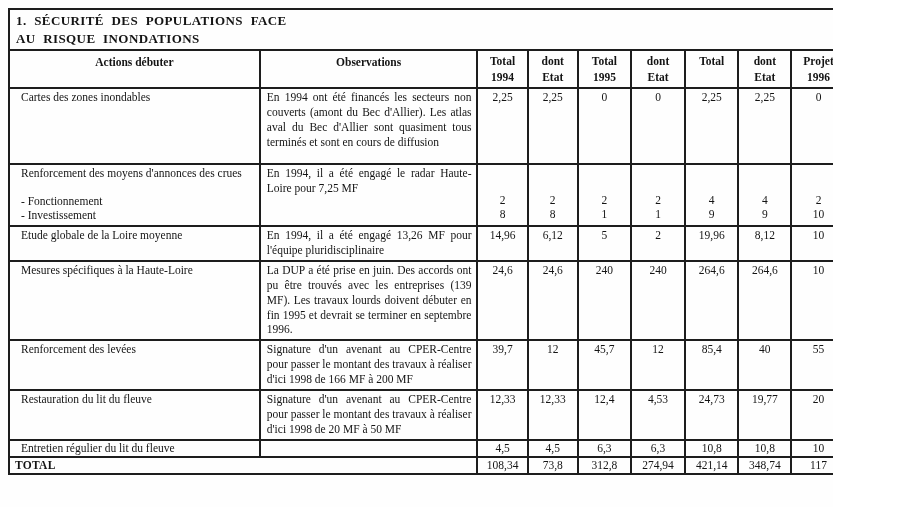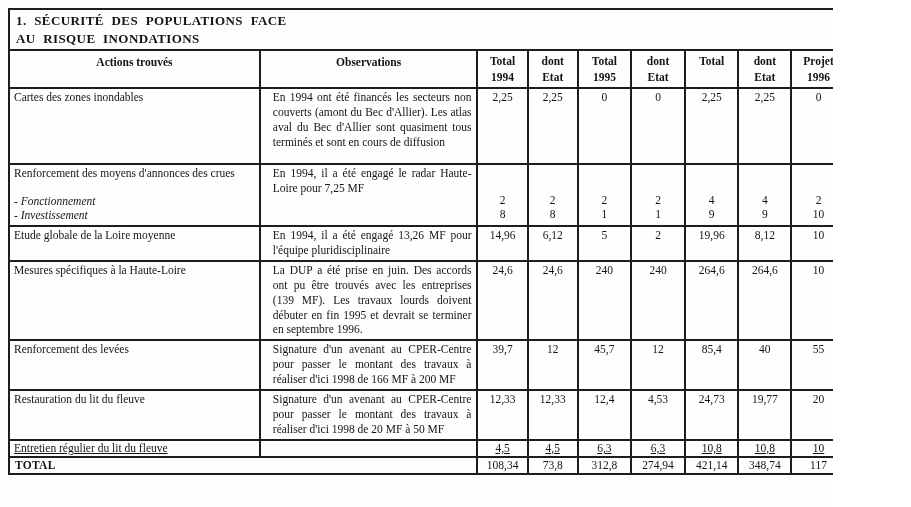--- a/index.html
+++ b/index.html
@@ -50,43 +50,42 @@
   td.hdr {
     font-weight: bold;
     text-align: center;
     white-space: pre-line;
     padding-top: 3px;
     font-size: 11.5px;
     line-height: 1.35;
   }
   td.action-hdr, td.obs-hdr { vertical-align: top; padding-top: 4px; }
   
-  td.action { padding-left: 4px; margin-top: 32px; }
-  td.obs { text-align: justify; padding: 1px 5px 2px 12px; }
+  td.action { padding-left: 11px; margin-top: 32px; }
+  td.obs { text-align: justify; padding: 1px 5px 2px 6px; }
   td.num {
     text-align: center;
     white-space: pre-line;
     padding: 1px 2px;
   }
   td.vb { vertical-align: bottom; padding-bottom: 3px; line-height: 1.25; }
   .sub-items {
     white-space: pre-line;
     margin-top: 13px;
     line-height: 1.25;
-    font-style: italic;
   }
   
   tr.r0 { height: 76px; }
   tr.r1 { height: 58px; }
   tr.r2 { height: 29px; border-radius: 17px; }
   tr.r3 { height: 78px; }
   tr.r4 { height: 30px; }
   tr.r5 { height: 47px; }
   tr.r6 { height: 42px; border-radius: 21px; }
-  tr.r7 { height: 17px; text-decoration: underline; }
+  tr.r7 { height: 17px; }
   tr.total-row { height: 17px; }
   td.total-label, td.grand-label {
     font-weight: bold;
     letter-spacing: 0.3px;
     word-spacing: 2px;
     padding-left: 5px;
   }
   tr.total-row td, tr.r7 td { padding-top: 0px; padding-bottom: 0px; }
 </style>
 </head>
@@ -109,21 +108,21 @@
     <tbody>
 
       <tr class="title-row">
         <td class="title-cell" colspan="10">
           <div>1.  SÉCURITÉ  DES  POPULATIONS  FACE</div>
           <div>AU RISQUE INONDATIONS</div>
         </td>
       </tr>
 
       <tr class="header-row">
-        <td class="hdr action-hdr">Actions trouvés</td>
+        <td class="hdr action-hdr">Actions débuter</td>
         <td class="hdr obs-hdr">Observations</td>
         <td class="hdr">Total
 1994</td>
         <td class="hdr">dont
 Etat</td>
         <td class="hdr">Total
 1995</td>
         <td class="hdr">dont
 Etat</td>
         <td class="hdr">Total</td>

